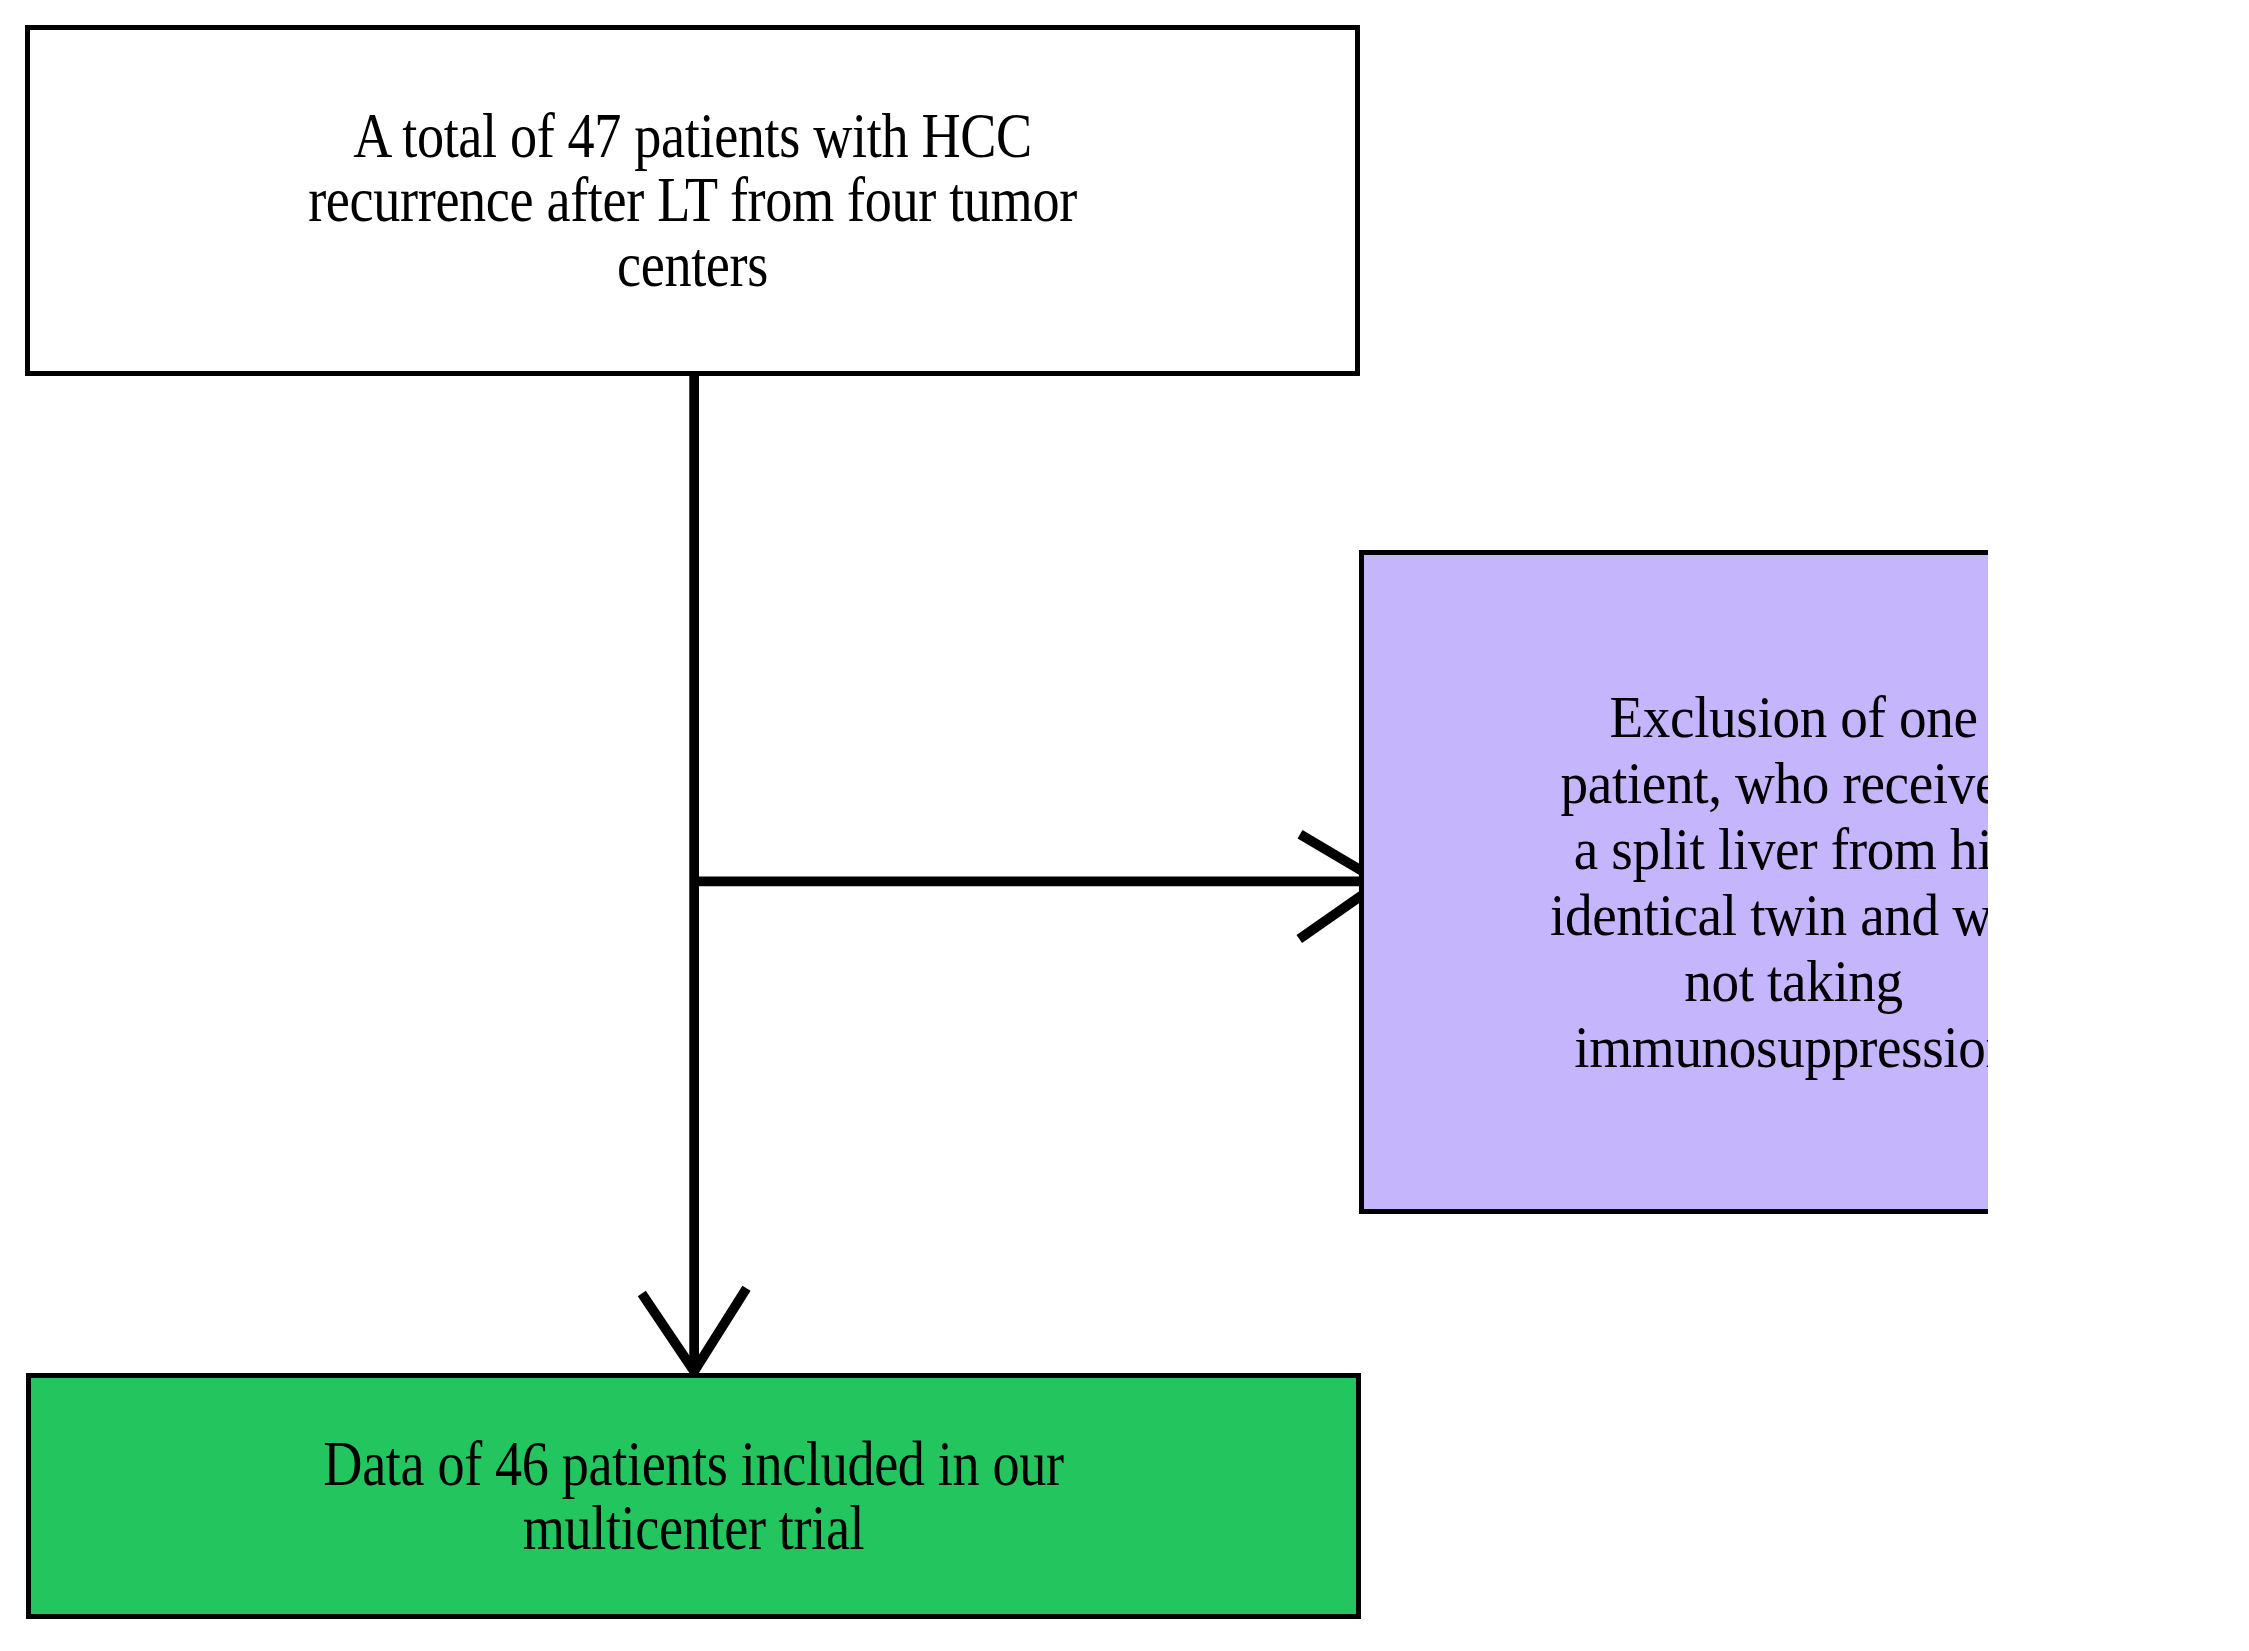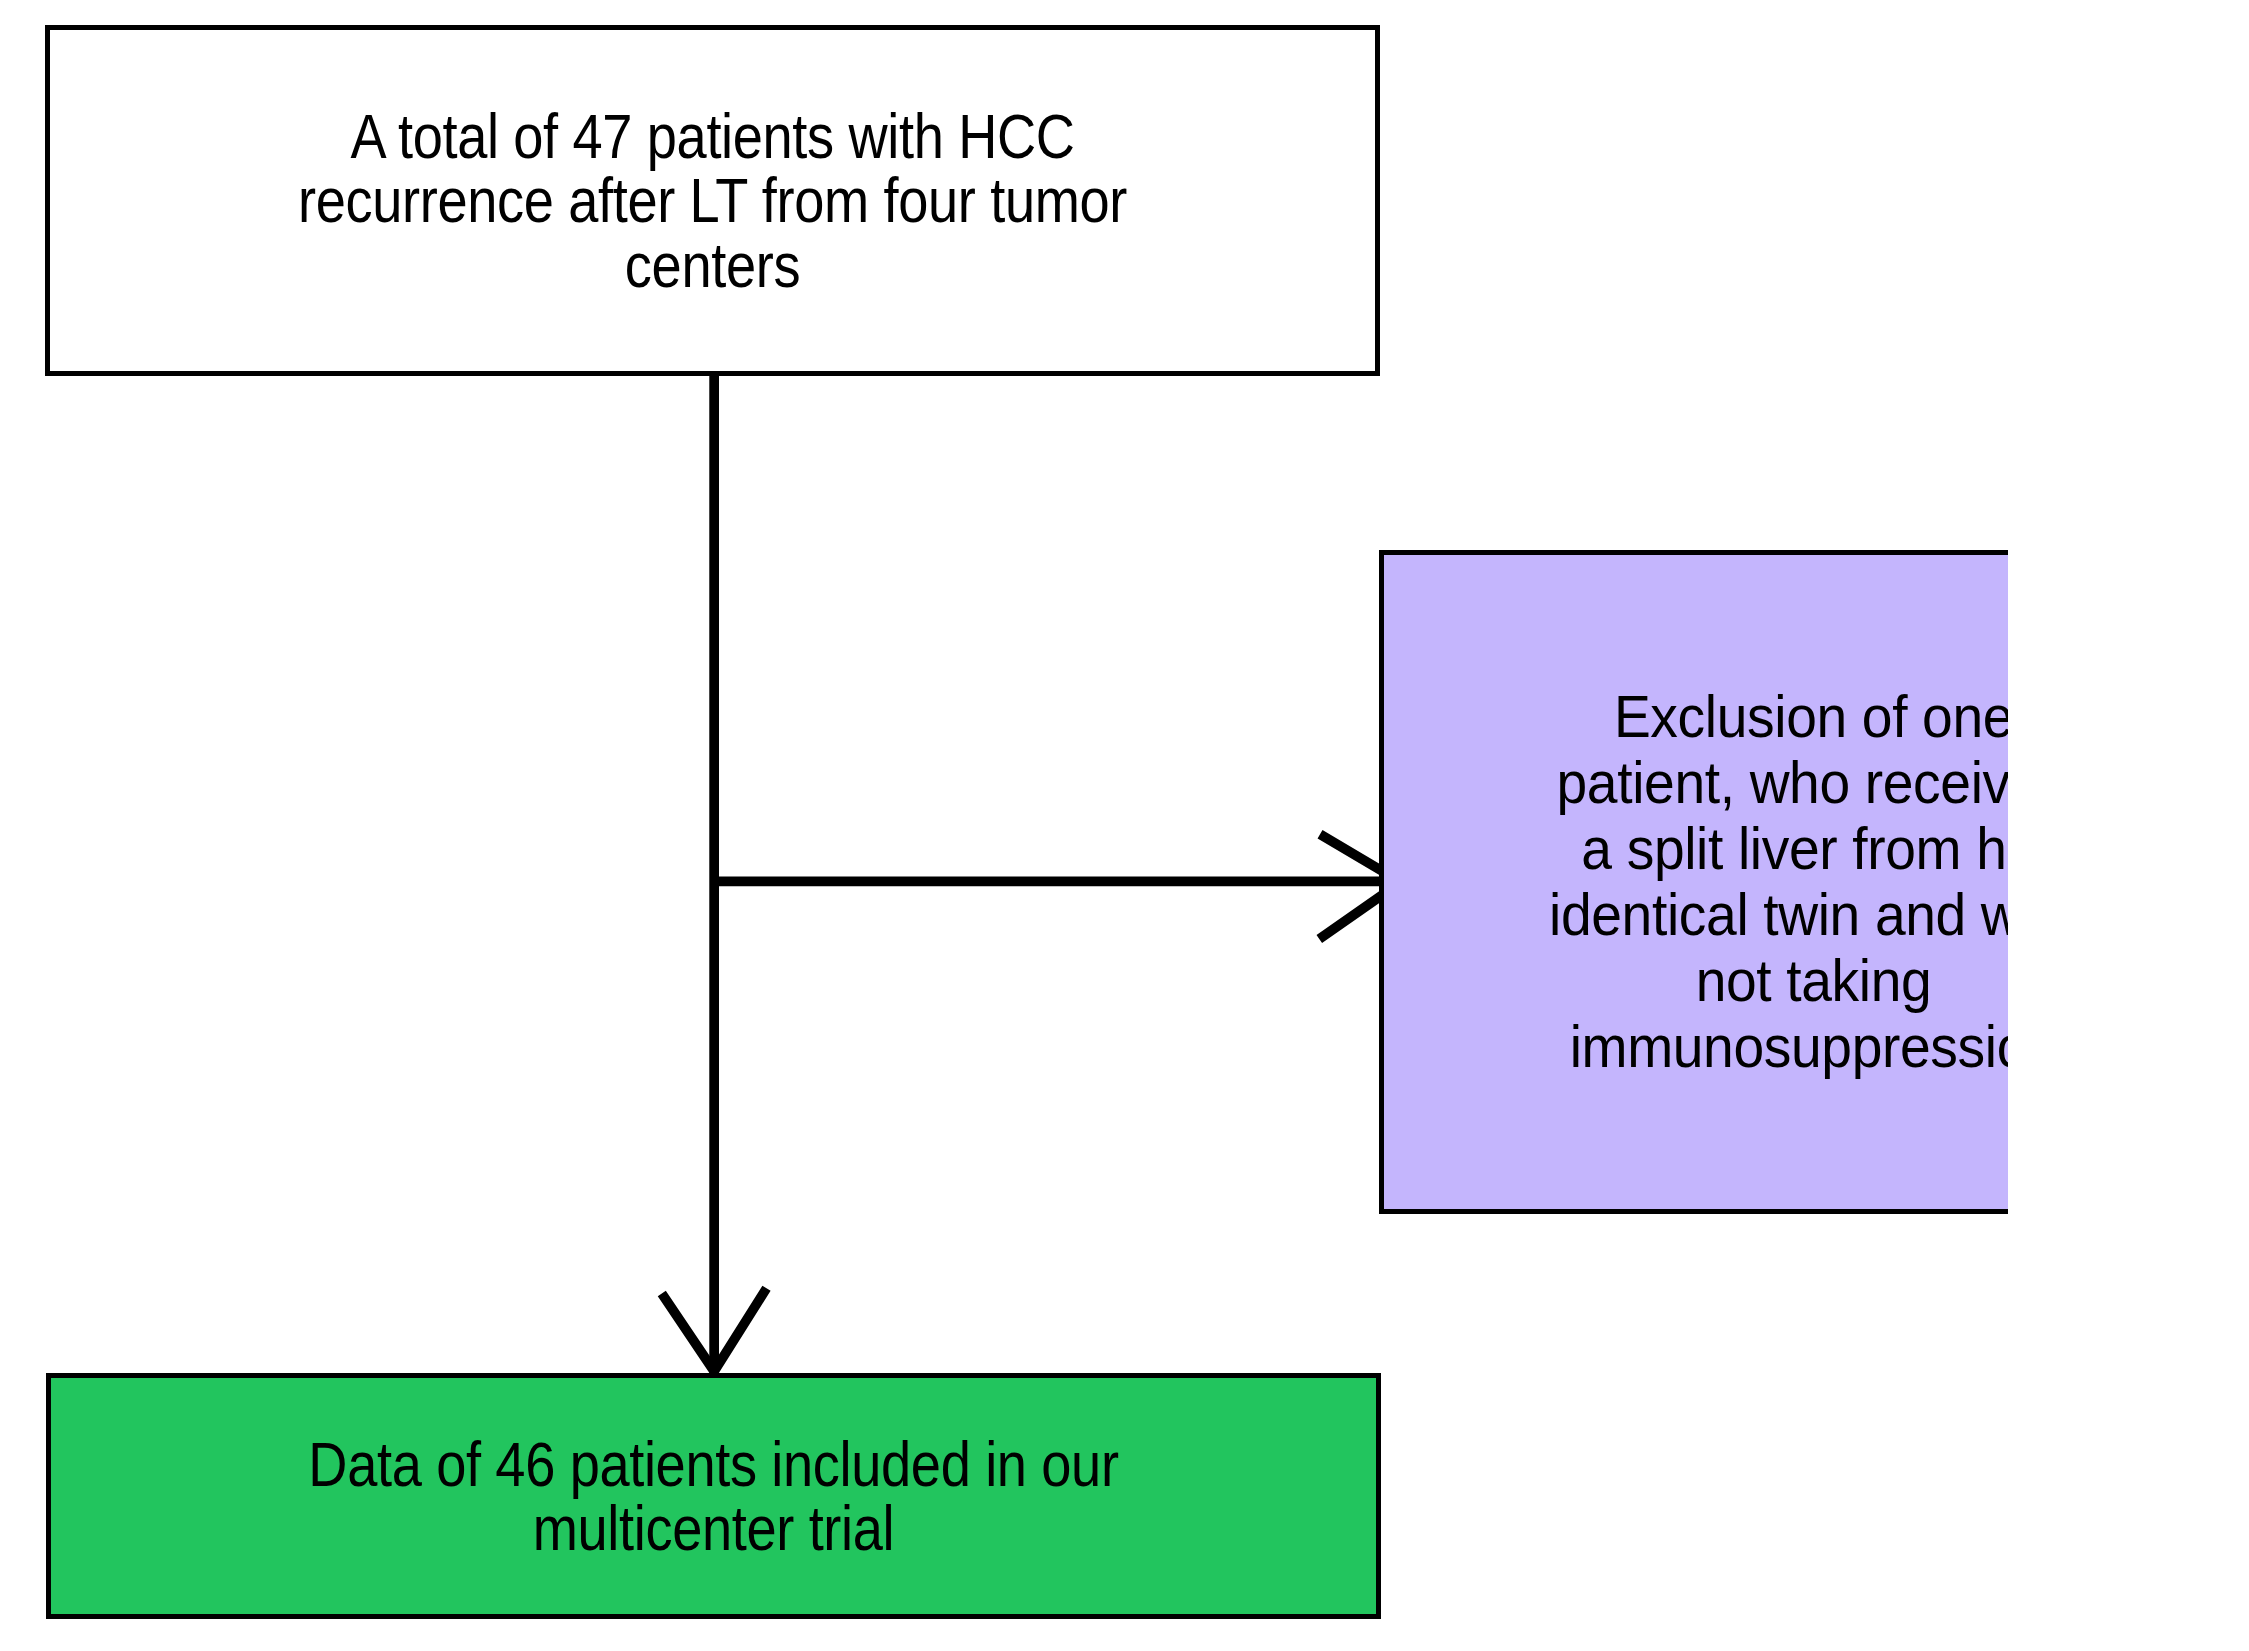--- a/index.html
+++ b/index.html
@@ -6,22 +6,21 @@
     margin: 0;
     padding: 0;
     background: #ffffff;
   }
   #canvas {
     position: relative;
     width: 1988px;
     height: 1652px;
     background: #ffffff;
     overflow: hidden;
-    font-family: Liberation Sans, sans-serif;
-    margin-left: 20px;
+    font-family: Liberation Serif, serif;
   }
   .node {
     position: absolute;
     box-sizing: border-box;
     border: 5.2px solid #000000;
     display: flex;
     align-items: center;
     justify-content: center;
     text-align: center;
   }

